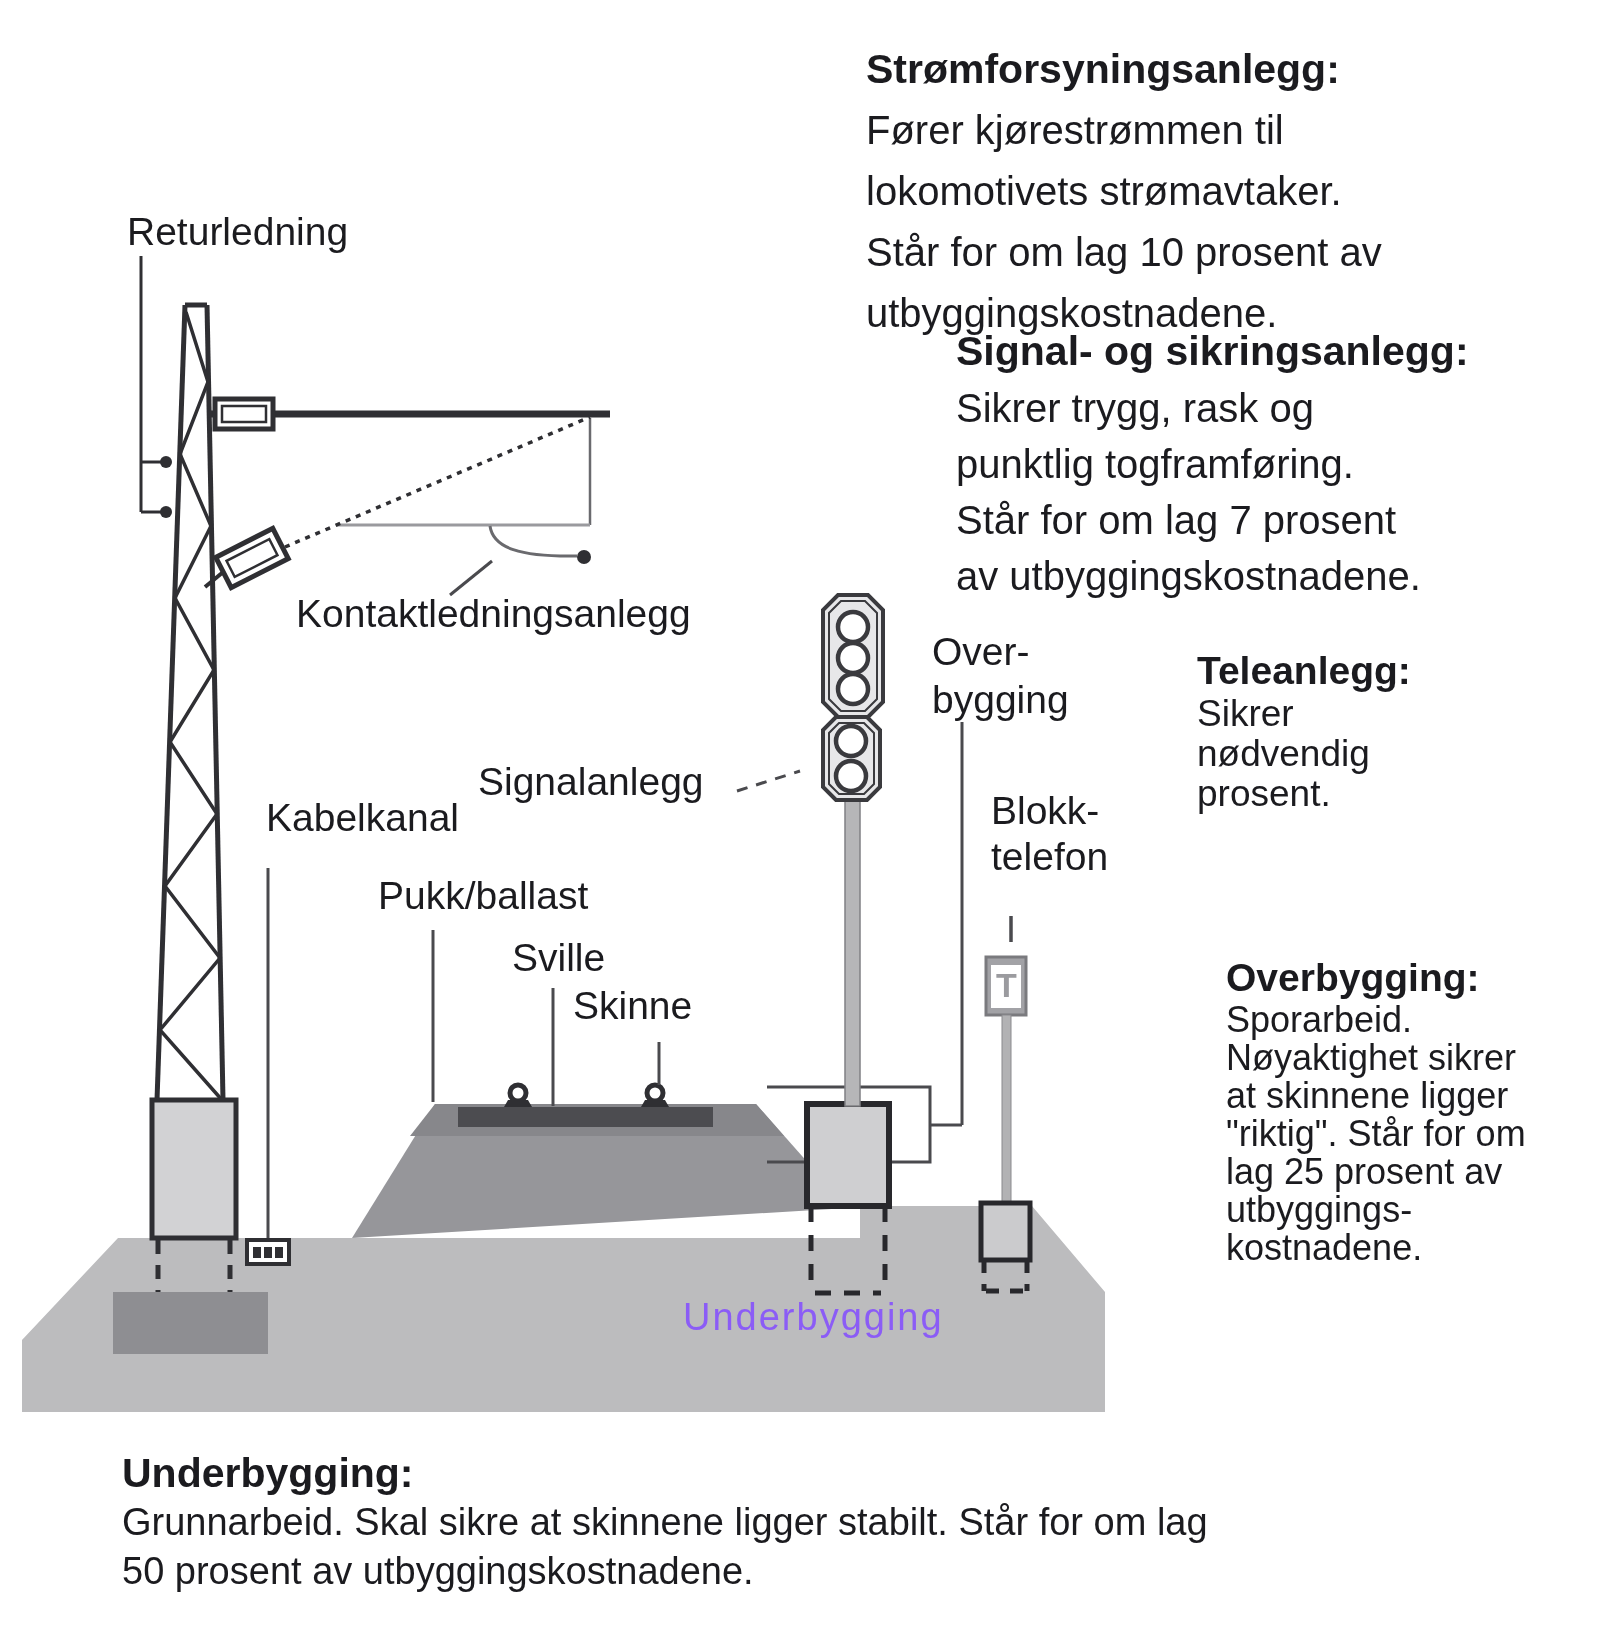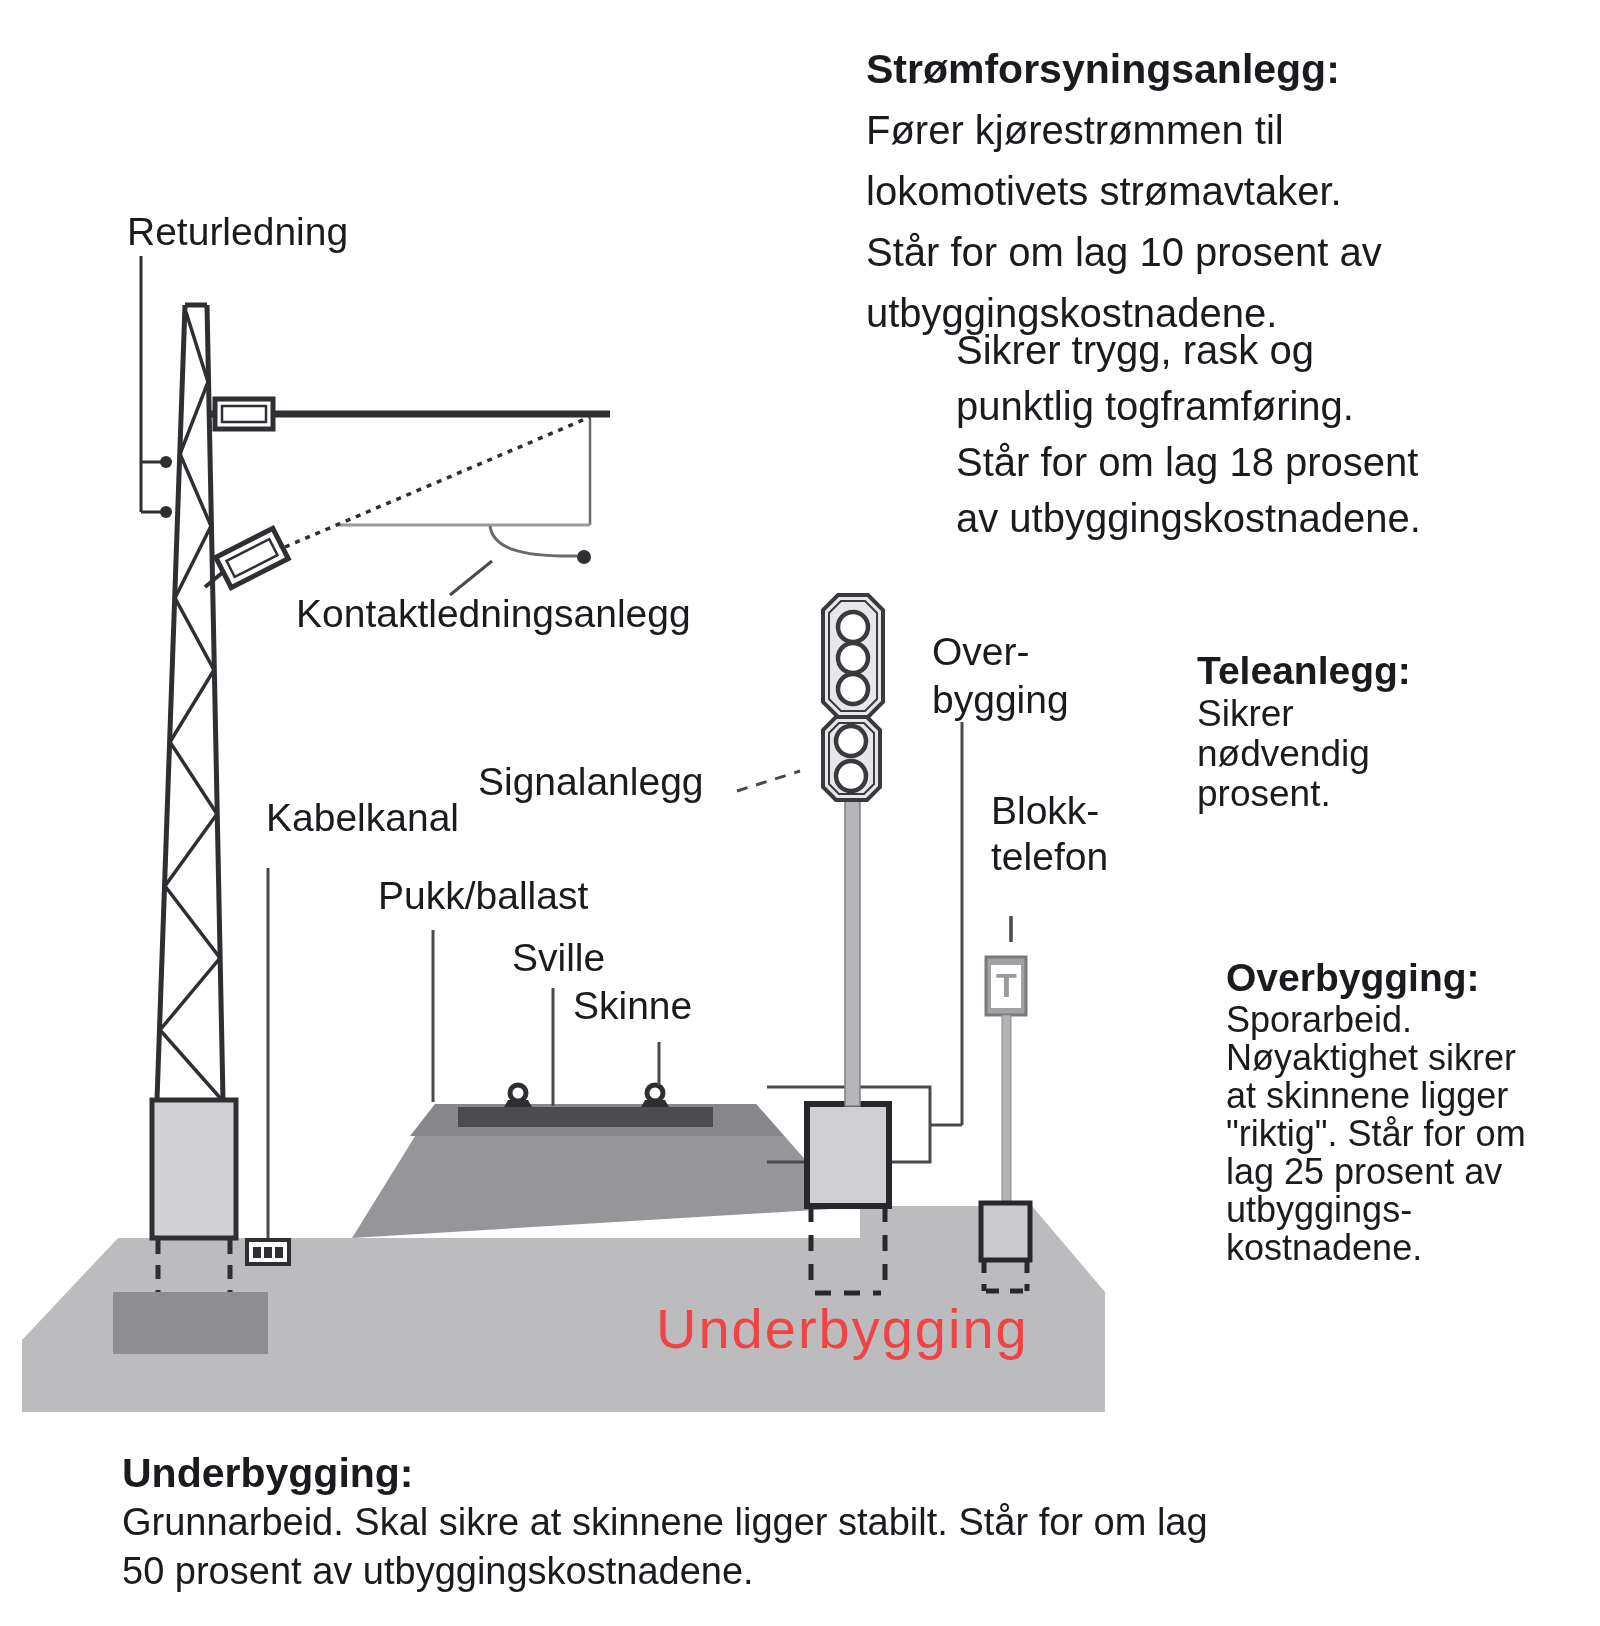--- a/index.html
+++ b/index.html
@@ -25,21 +25,21 @@
   #a-under .t { font-size:41px; line-height:50px;margin-top:44px; }
   #lbl-returledning { left:127px; top:210px; }
   #lbl-kontakt      { left:296px; top:592px; }
   #lbl-signalanlegg { left:478px; top:760px; }
   #lbl-kabelkanal   { left:266px; top:796px; }
   #lbl-pukk         { left:378px; top:874px; }
   #lbl-sville       { left:512px; top:936px; }
   #lbl-skinne       { left:573px; top:984px; }
   #lbl-over         { left:932px; top:604px; }
   #lbl-blokk        { left:991px; top:788px; line-height:46px; }
-  #lbl-underbygging { left:656px; top:1296px; font-size:56px; color:#ef4444; letter-spacing:2px; }
+  #lbl-underbygging { left:683px; top:1296px; font-size:38px; color:#8b5cf6; letter-spacing:2px; }
   #lbl-telefon-t    { left:996px; top:966px; font-size:34px; font-weight:bold; color:#9b9b9f; }
 </style>
 </head>
 <body>
 
 <div class="canvas">
 
   <svg width="1600" height="1626" viewBox="0 0 1600 1626">
 
     <g stroke="#2f2f33" fill="none">
@@ -179,23 +179,24 @@
 
   <div class="annot" id="a-strom">
     <div class="t">Strømforsyningsanlegg:</div>
     <div>Fører kjørestrømmen til</div>
     <div>lokomotivets strømavtaker.</div>
     <div>Står for om lag 10 prosent av</div>
     <div>utbyggingskostnadene.</div>
   </div>
 
   <div class="annot" id="a-sikring">
+    <div class="t">Signal- og sikringsanlegg:</div>
     <div>Sikrer trygg, rask og</div>
     <div>punktlig togframføring.</div>
-    <div>Står for om lag 18 prosent</div>
+    <div>Står for om lag 7 prosent</div>
     <div>av utbyggingskostnadene.</div>
   </div>
 
   <div class="annot" id="a-tele">
     <div class="t">Teleanlegg:</div>
     <div>Sikrer</div>
     <div>nødvendig</div>
     <div>prosent.</div>
   </div>
 

